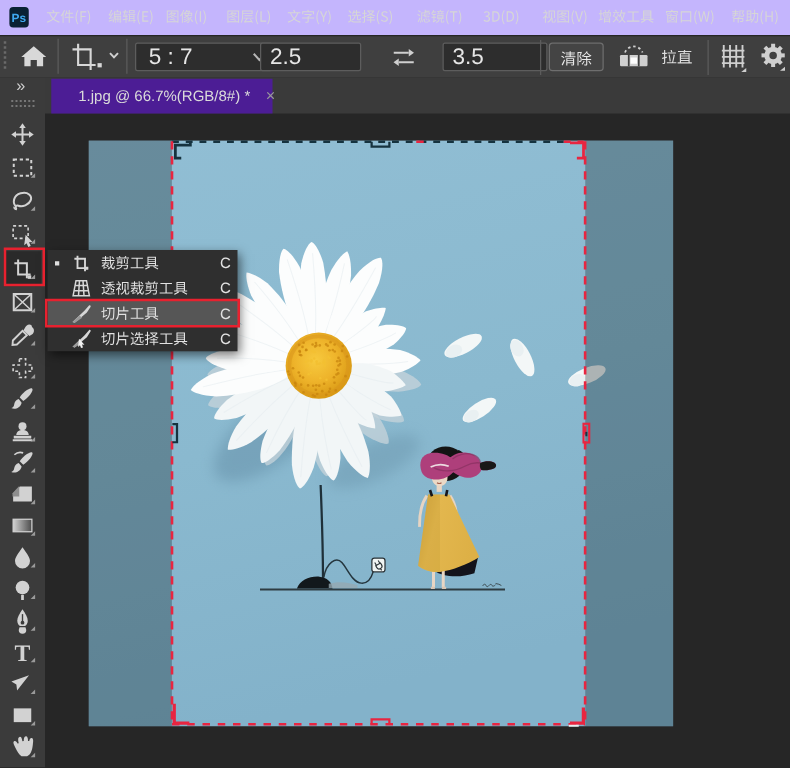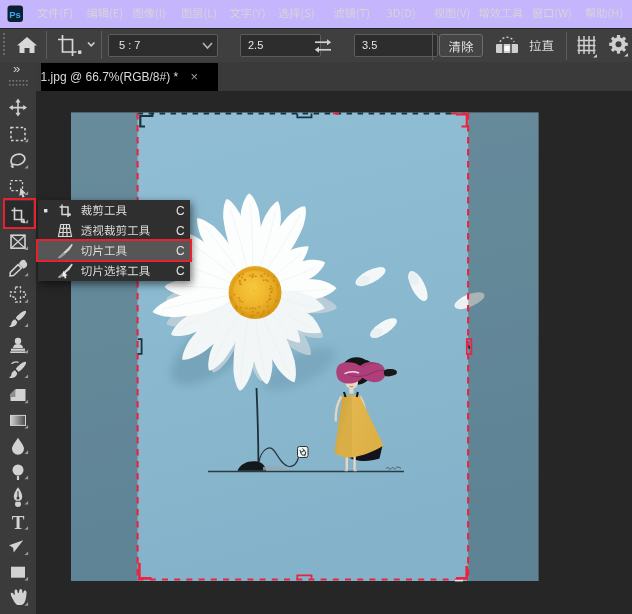--- a/index.html
+++ b/index.html
@@ -3,25 +3,25 @@
 *{margin:0;padding:0;box-sizing:border-box}
 html,body{width:632px;height:614px;overflow:hidden;background:#262626;
  font-family:"Liberation Sans",sans-serif;}
 #app{position:relative;width:632px;height:614px}
 .abs{position:absolute}
 #menubar{left:0;top:0;width:632px;height:28px;background:#c4b5fd}
 #optbar{left:0;top:28px;width:632px;height:34px;background:#3f3f3f;border-top:1px solid #262626}
 #tabrow{left:36px;top:62px;width:596px;height:29px;background:#3a3a3a}
 #toolcol{left:0;top:62px;width:36px;height:552px;background:#3b3b3b}
 #canvas{left:36px;top:91px;width:596px;height:523px;background:#262626}
-#tab{position:absolute;left:4.6px;top:1px;width:177px;height:28px;background:#000000;
- color:#dadada;font-size:12px;line-height:28px;white-space:nowrap}
+#tab{position:absolute;left:4.6px;top:1px;width:177px;height:28px;background:#4c1d95;
+ color:#dadada;font-size:12px;line-height:28px;padding-left:22px;white-space:nowrap}
 #tab .x{color:#9a9a9a;font-size:13px;margin-left:9px}
 .field{position:absolute;top:5px;height:23px;background:#2d2d2d;border:1px solid #5d5d5d;
- border-radius:2px;color:#e6e6e6;font-size:11px;line-height:21px}
+ border-radius:2px;color:#e6e6e6;font-size:18px;line-height:21px}
 .sep{position:absolute;top:3px;height:28px;width:1px;background:#5c5c5c}
 #flyout{left:37.5px;top:199.5px;width:152.5px;height:81px;background:#2f2f2f;
  box-shadow:2px 3px 8px rgba(0,0,0,.55);z-index:40}
 .redbox{position:absolute;border:2.5px solid #e8212f;z-index:50}
 svg{display:block}
 </style></head><body>
 <div id="app">
 <div id="menubar" class="abs">
 <svg width="632" height="28" viewBox="0 0 632 28">
 <rect x="7.5" y="5.5" width="15.5" height="16.5" rx="3" fill="#0a2133"></rect>
@@ -55,21 +55,21 @@
           <path d="M58 10.5 h14.5 v16.5"></path>
         </g>
 <rect x="78" y="21.5" width="3.4" height="3.4" fill="#d8d8d8"></rect>
 <path d="M88 13.5 l3.2 3.4 3.2-3.4" stroke="#cfcfcf" stroke-width="1.6" fill="none"></path>
 <rect x="101" y="2" width="1" height="28" fill="#5c5c5c"></rect>
 </svg>
 <div class="field" style="left:108px;width:110px;padding-left:10px">5 : 7</div>
 <svg width="12" height="10" viewBox="0 0 12 10" style="position:absolute;left:202px;top:12px">
         <path d="M1 2 l4.5 5 4.5-5" stroke="#b5b5b5" stroke-width="1.6" fill="none"></path>
       </svg>
-<div class="field" style="left:240px;width:81px;padding-left:7px">2.5</div>
+<div class="field" style="left:208px;width:81px;padding-left:7px">2.5</div>
 <svg width="22" height="20" viewBox="0 0 22 20" style="position:absolute;left:312px;top:7px">
 <g stroke="#d0d0d0" stroke-width="1.7" fill="#d0d0d0">
 <path d="M3 6.2 h12" fill="none"></path>
           <path d="M15 3.2 l4.2 3 -4.2 3 z" stroke="none"></path>
 <path d="M19 13.8 h-12" fill="none"></path>
           <path d="M7 10.8 l-4.2 3 4.2 3 z" stroke="none"></path>
         </g>
       </svg>
 <div class="field" style="left:354px;width:84px;padding-left:7px">3.5</div>
 <div class="sep" style="left:432px"></div>

